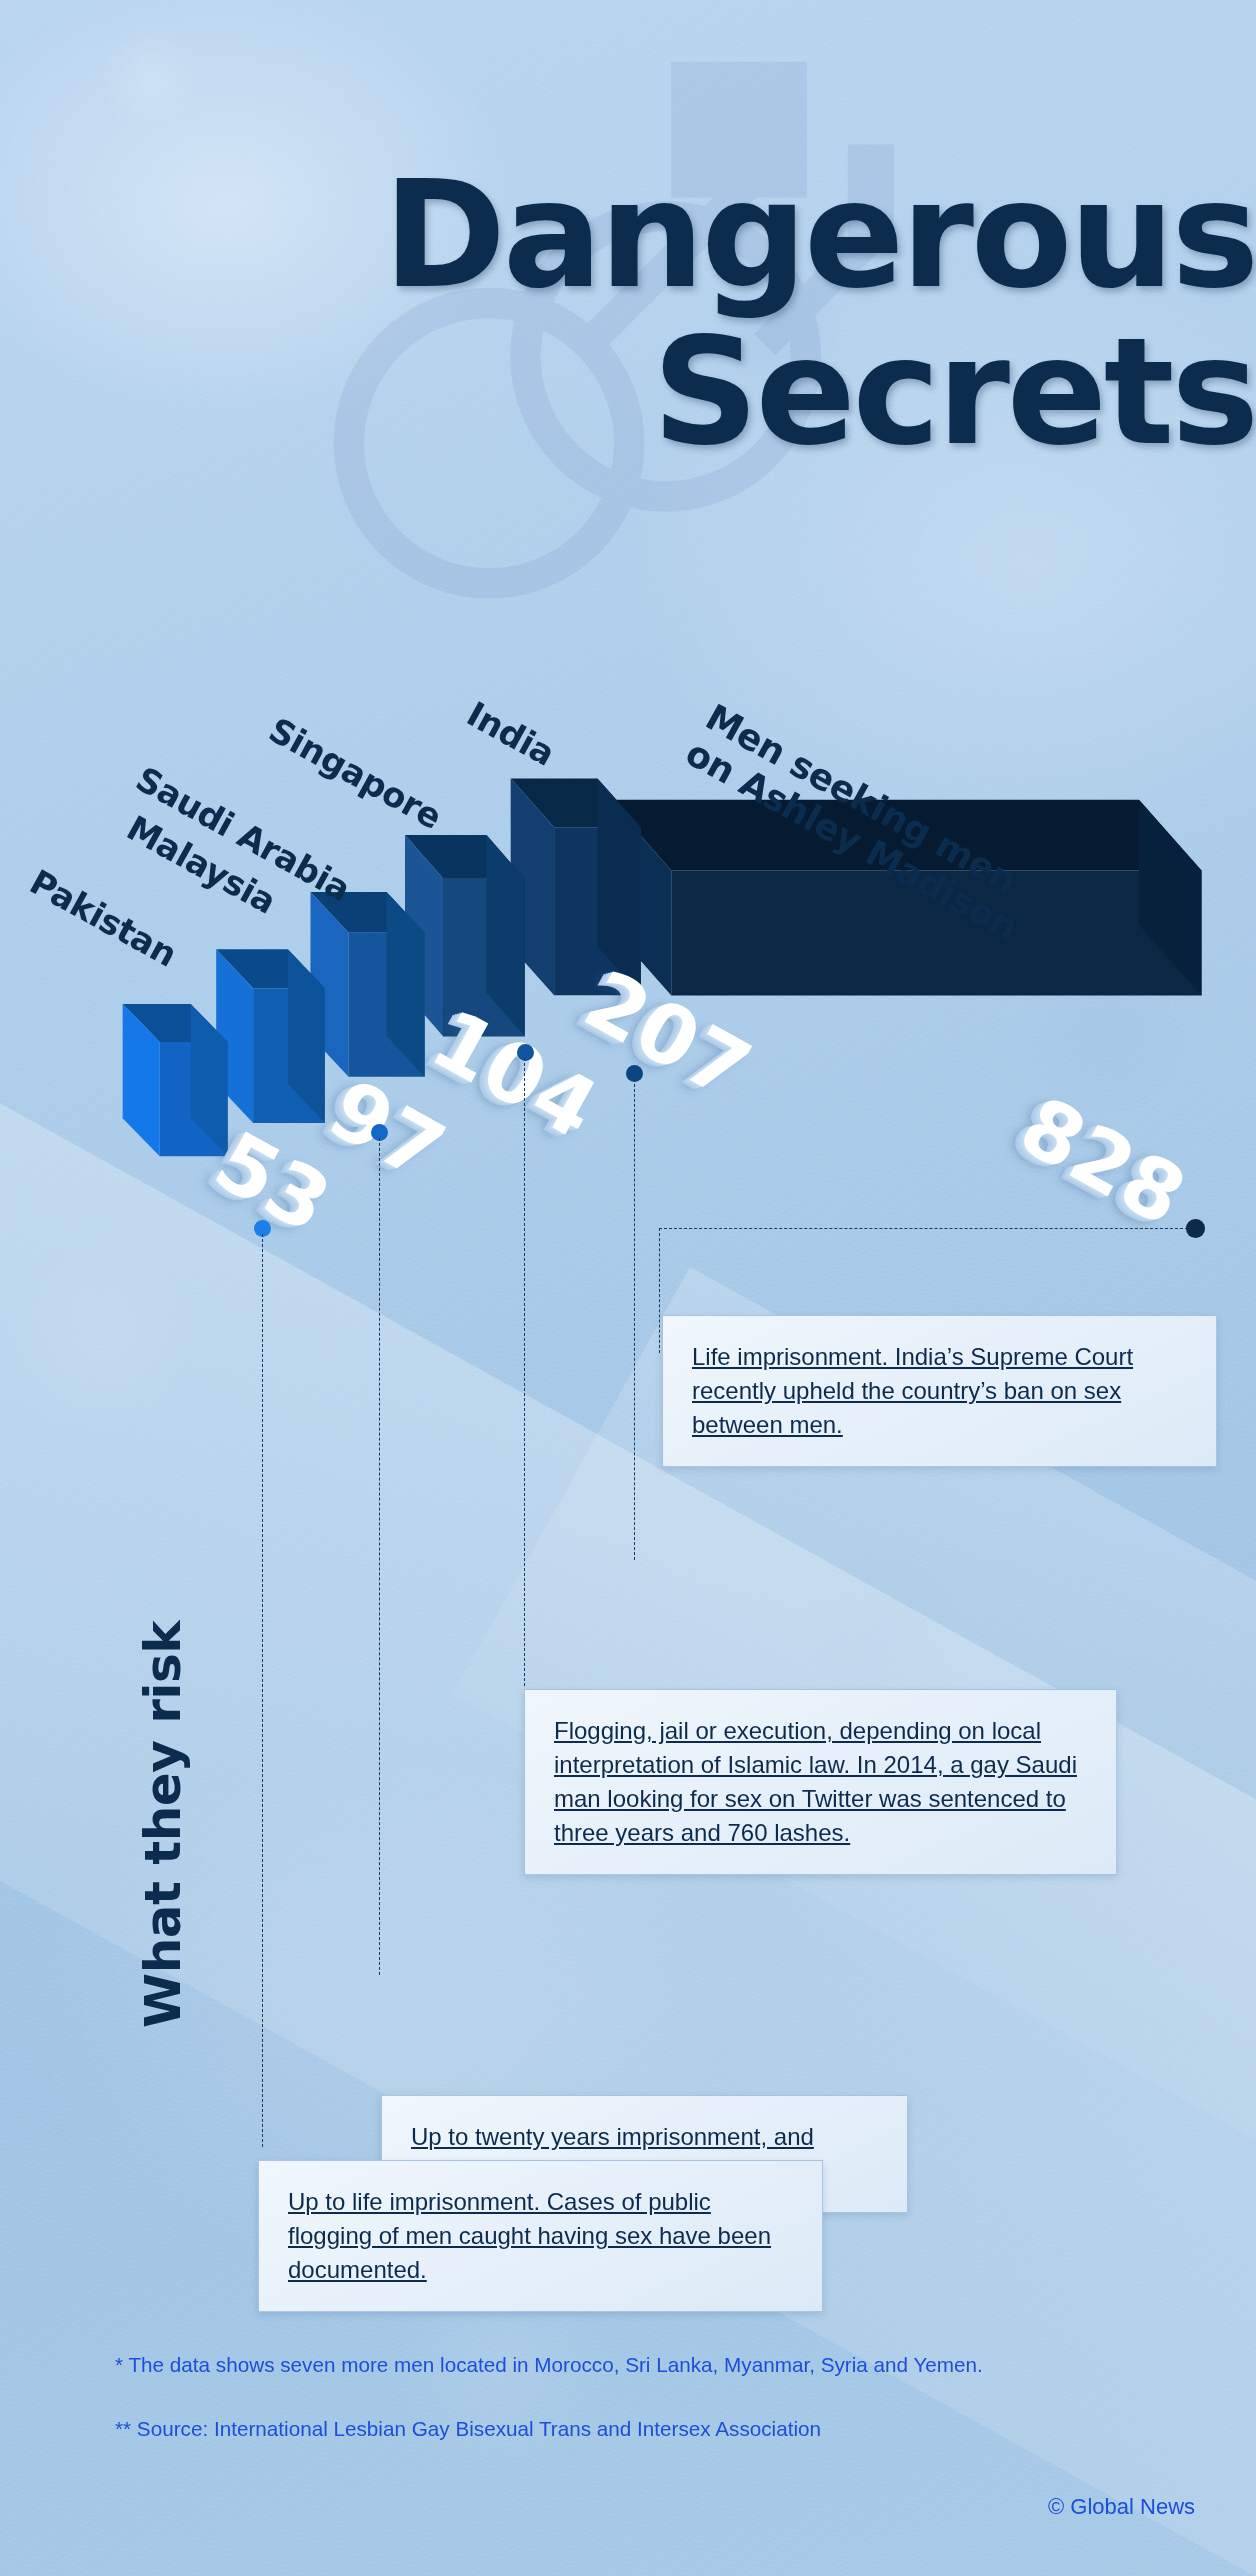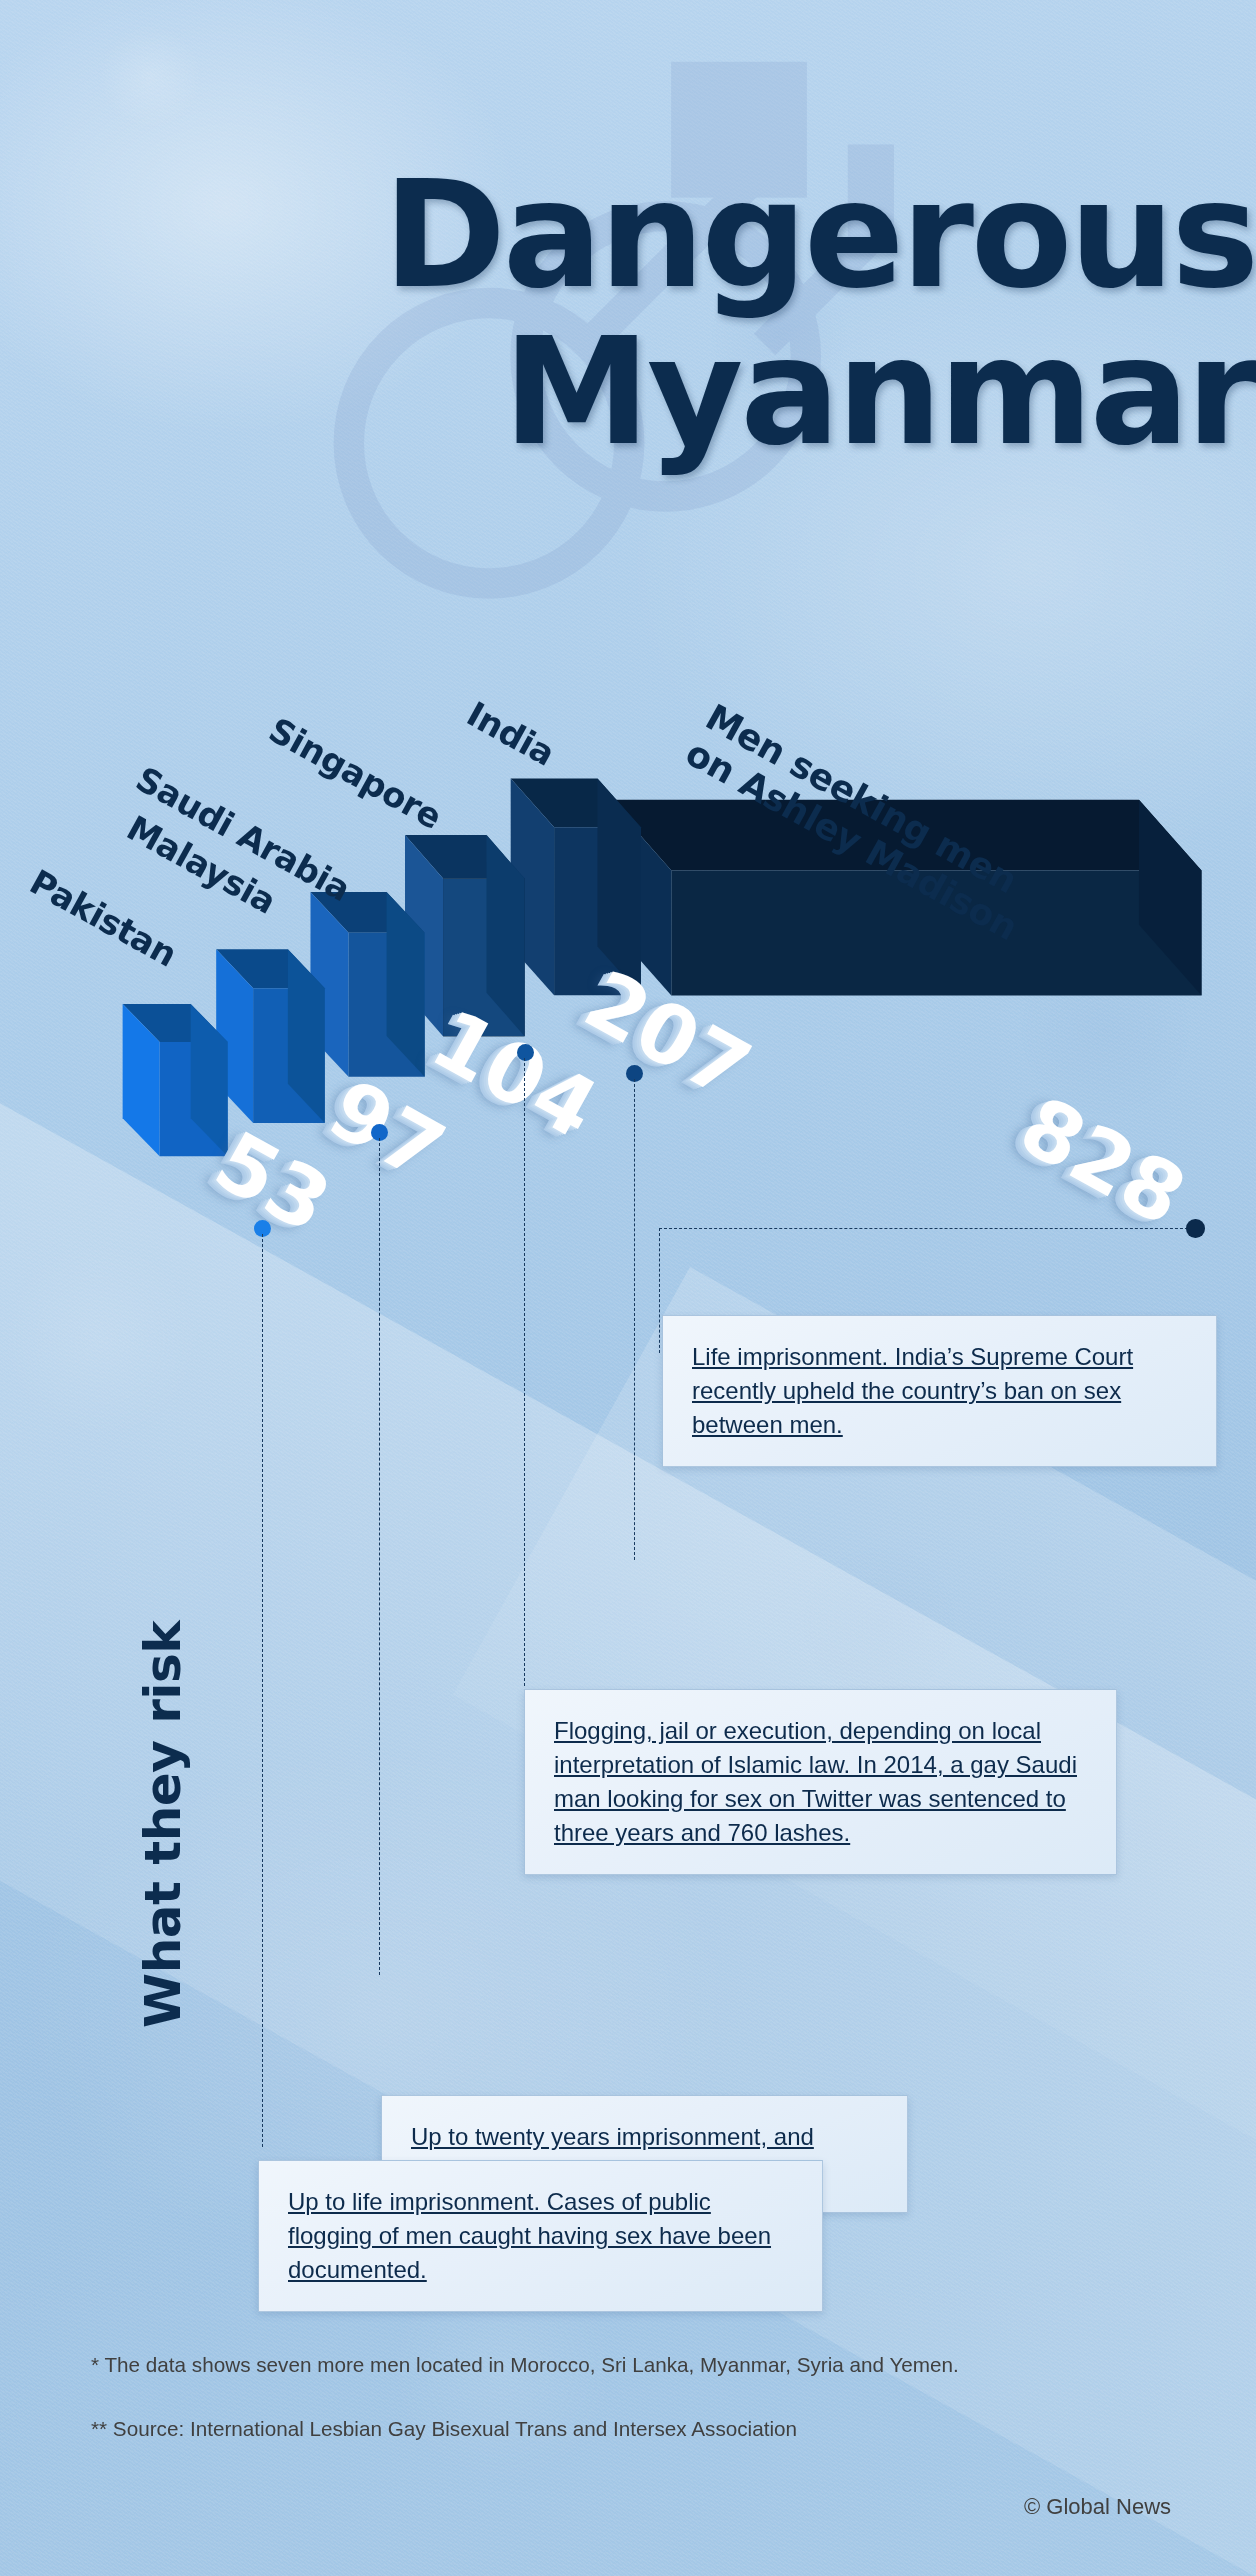--- a/index.html
+++ b/index.html
@@ -146,24 +146,25 @@
     font-size:24px;
     line-height:1.42;
     padding:24px 28px 24px 29px;
     text-decoration:underline;
   }
   .tbox p{margin:0;}
 
   
   .foot{
     position:absolute;
-    color:#404040;
+    color:#1d4ed8;
     font-family:"Liberation Sans", sans-serif;
     font-size:20.7px;
     white-space:nowrap;
+    margin-left:24px;
   }
   .foot.f1{left:91px;top:2353px;}
   .foot.f2{left:91px;top:2417px;}
   .foot.f3{left:1024px;top:2494px;font-size:22px;}
 </style>
 </head>
 <body>
 
 <div class="page">
 
@@ -183,21 +184,21 @@
       <path d="M862 538 L1160 240"></path>
     </g>
     <g fill="#7e99c9">
       <rect x="690" y="18" width="250" height="250"></rect>
       <rect x="1015" y="170" width="190" height="190"></rect>
     </g>
   </svg>
 
   <div class="title-wrap">
     <div class="title-line l1">Dangerous</div>
-    <div class="title-line l2">Myanmar</div>
+    <div class="title-line l2">Secrets</div>
   </div>
 
   <div class="chart">
 
     <div style="position:absolute;left:576px;top:49px;width:642px;height:348px;">
       <svg width="642" height="348" viewBox="0 0 1180 640">
         <polygon points="60,200 1035,200 1150,330 175,330" fill="#061a31"></polygon>
         <polygon points="60,200 175,330 175,560 60,430" fill="#0b2e54"></polygon>
         <polygon points="175,330 1150,330 1150,560 175,560" fill="#0a2744"></polygon>
         <polygon points="1035,200 1150,330 1150,560 1035,430" fill="#07203c"></polygon>

